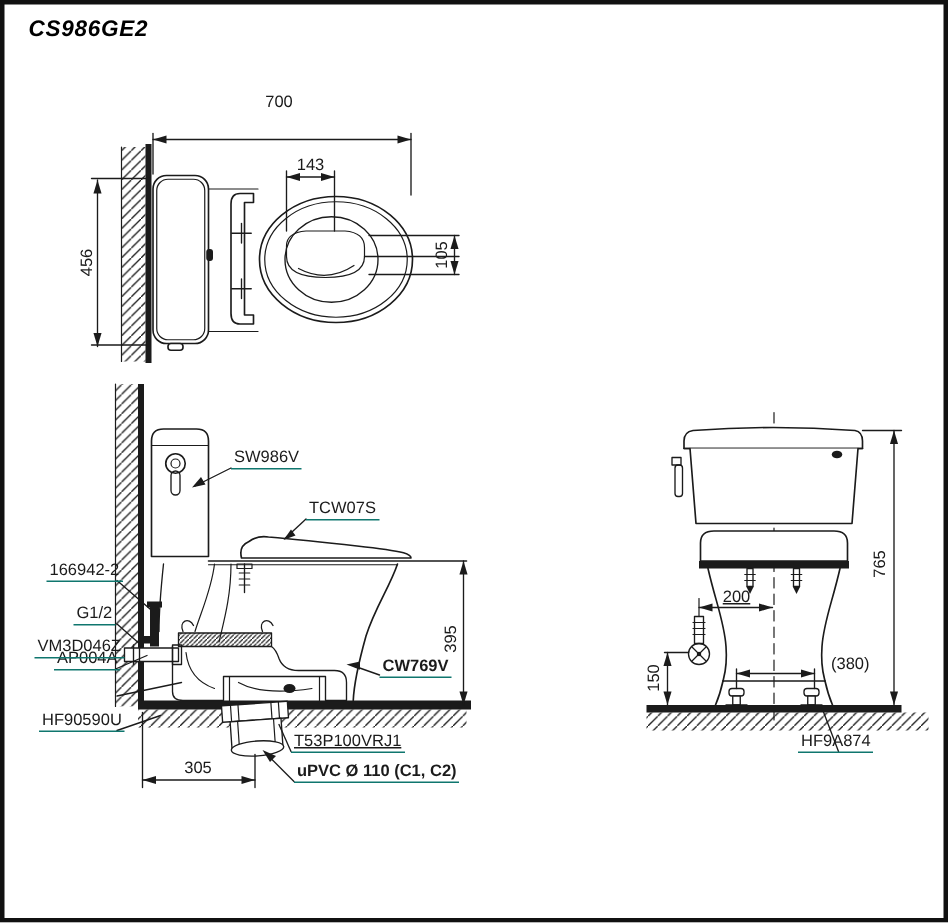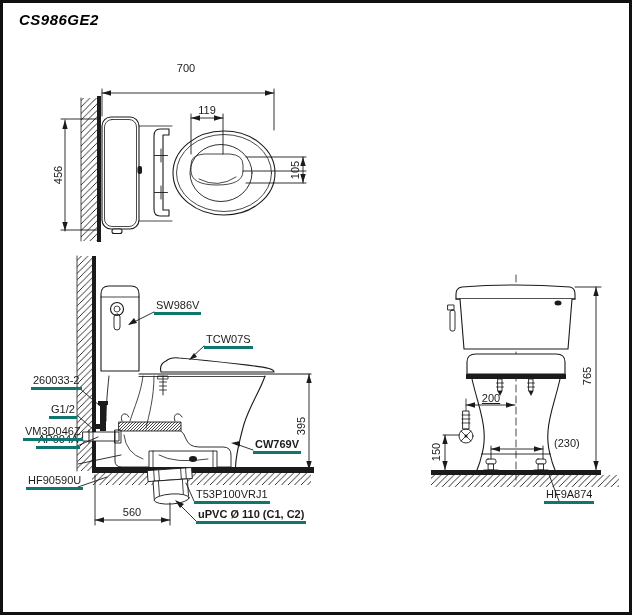--- a/index.html
+++ b/index.html
@@ -6,21 +6,21 @@
   #page{
     position:relative;width:632px;height:615px;background:#ffffff;
     border:3px solid #111;box-sizing:border-box;overflow:hidden;
     font-family:"Liberation Sans", sans-serif;
   }
   #drawing{position:absolute;left:0;top:0;}
   .txt{position:absolute;color:#1b1b1b;font-size:11px;line-height:12px;white-space:nowrap;}
   .dim{}
   .dimc{transform:translate(-50%,0);}
   .rot{transform:translate(-50%,-50%) rotate(-90deg);}
-  .plbl{border-bottom:3px solid #0f766e;padding:0 2px 1px 2px;}
+  .plbl{border-bottom:1px solid #0f766e;padding:0 2px 1px 2px;}
   .title{
     position:absolute;left:16px;top:8px;color:#000;
     font-size:15px;font-weight:bold;font-style:italic;letter-spacing:.5px;
   }
 </style>
 </head>
 <body>
 
 <div id="page">
 
@@ -262,37 +262,37 @@
         <line x1="488" y1="446" x2="540" y2="446"></line>
         <polygon points="488,446 497,443.3 497,448.7" fill="#1b1b1b" stroke="none"></polygon>
         <polygon points="540,446 531,443.3 531,448.7" fill="#1b1b1b" stroke="none"></polygon>
 
         <line x1="556" y1="498" x2="545" y2="469"></line>
       </g>
     </g>
   </svg>
 
   <div class="txt dim dimc" style="left:183px;top:59px;">700</div>
-  <div class="txt dim dimc" style="left:204px;top:101px;">119</div>
+  <div class="txt dim dimc" style="left:204px;top:101px;">143</div>
   <div class="txt dim rot" style="left:292px;top:167px;">105</div>
   <div class="txt dim rot" style="left:55px;top:172px;">456</div>
 
   <div class="txt plbl" style="left:151px;top:296px;">SW986V</div>
   <div class="txt plbl" style="left:201px;top:330px;text-align:right;">TCW07S</div>
   <div class="txt plbl" style="left:250px;top:435px;font-weight:bold;">CW769V</div>
-  <div class="txt plbl" style="left:28px;top:371px;">260033-2</div>
+  <div class="txt plbl" style="left:28px;top:371px;">166942-2</div>
   <div class="txt plbl" style="left:46px;top:400px;">G1/2</div>
   <div class="txt plbl" style="left:33px;top:430px;">AP004A</div>
   <div class="txt plbl" style="left:20px;top:422px;">VM3D046Z</div>
   <div class="txt plbl" style="left:23px;top:471px;">HF90590U</div>
-  <div class="txt plbl" style="left:191px;top:485px;">T53P100VRJ1</div>
+  <div class="txt plbl" style="left:191px;top:485px;text-decoration:underline;">T53P100VRJ1</div>
   <div class="txt plbl" style="left:193px;top:505px;font-weight:bold;">uPVC Ø 110 (C1, C2)</div>
 
   <div class="txt dim rot" style="left:298px;top:423px;">395</div>
-  <div class="txt dim dimc" style="left:129px;top:503px;">560</div>
+  <div class="txt dim dimc" style="left:129px;top:503px;">305</div>
 
   <div class="txt dim rot" style="left:584px;top:373px;">765</div>
   <div class="txt dim dimc" style="left:488px;top:389px;text-decoration:underline;">200</div>
   <div class="txt dim rot" style="left:433px;top:449px;">150</div>
-  <div class="txt dim" style="left:551px;top:434px;">(230)</div>
-  <div class="txt plbl" style="left:541px;top:485px;">HF9A874</div>
+  <div class="txt dim" style="left:551px;top:434px;">(380)</div>
+  <div class="txt plbl" style="left:529px;top:485px;">HF9A874</div>
 
 </div>
 
 </body></html>

